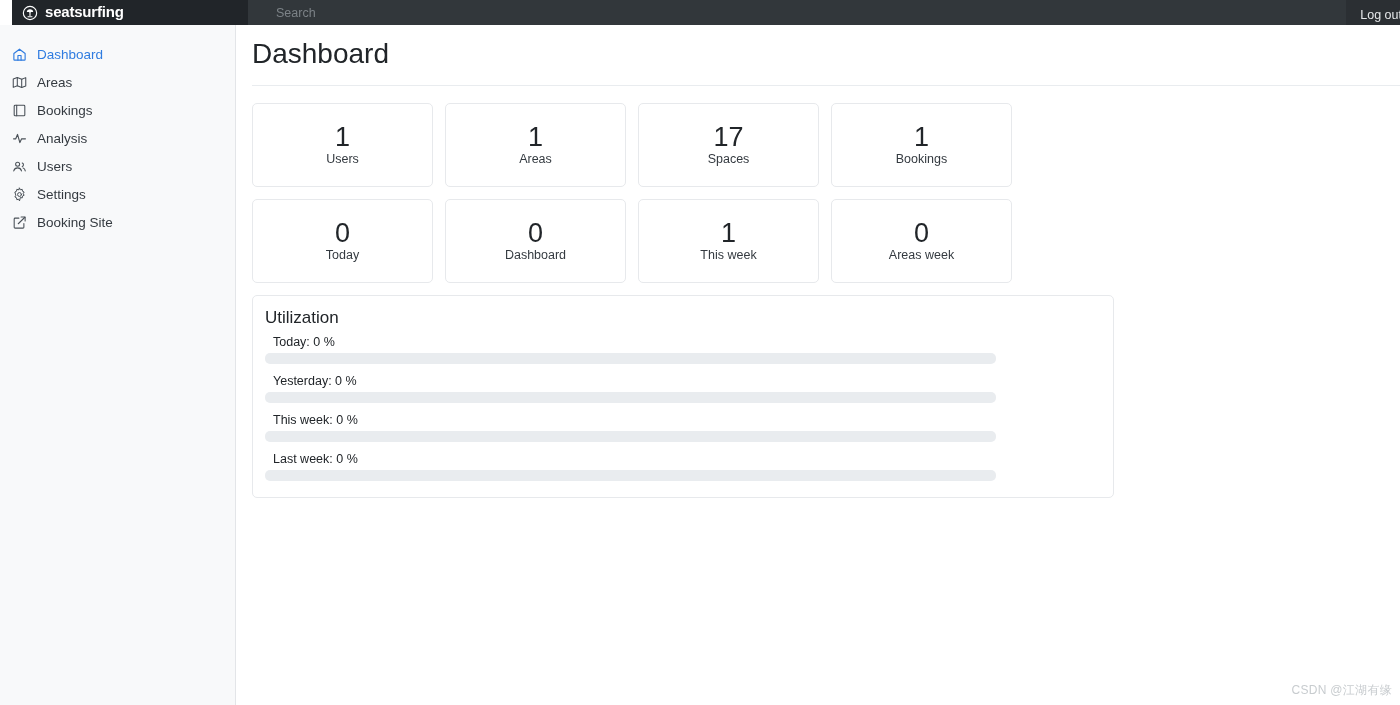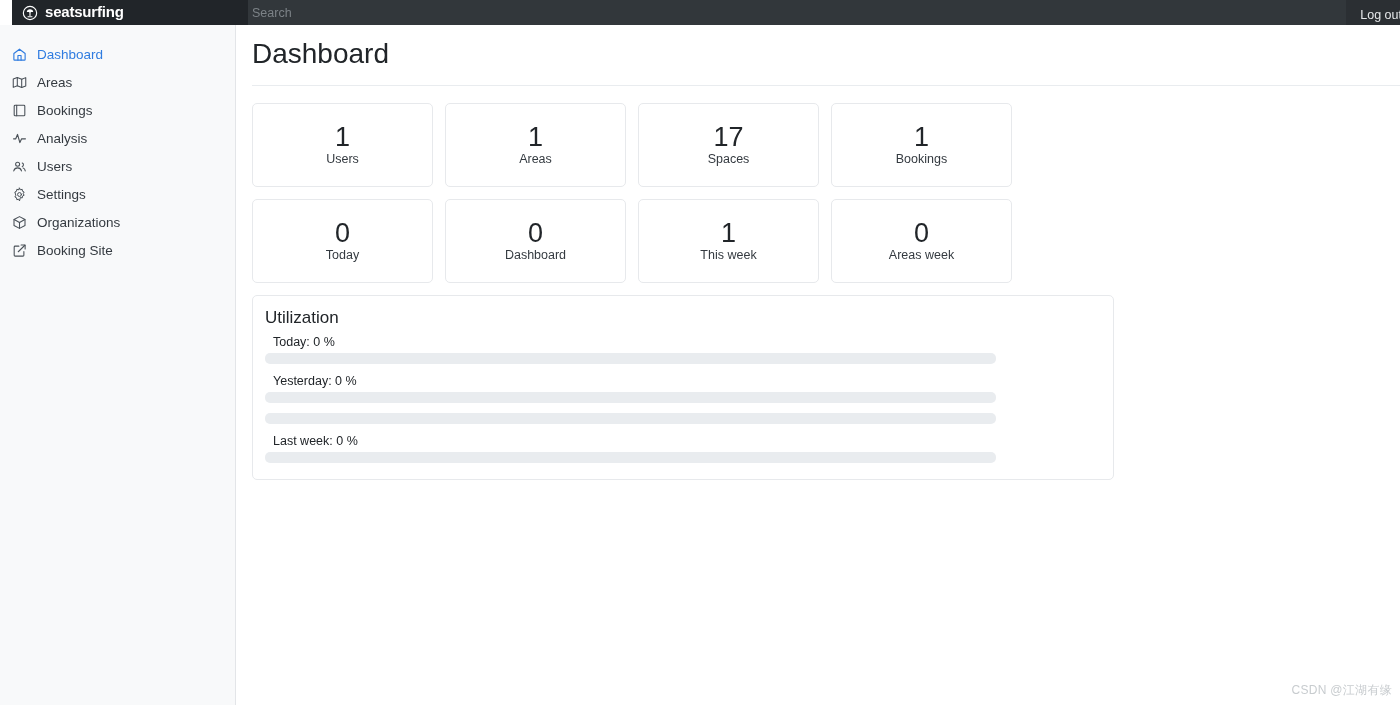--- a/index.html
+++ b/index.html
@@ -33,21 +33,21 @@
   }
   .search-wrap {
     flex: 1 1 auto; height: 25px; display: flex; align-items: center;
     background: #32373b;
   }
   .search-input {
     width: 100%; height: 28px; border: 0; outline: 0;
     background: transparent;
     color: #cfd3d6; font-size: 12.5px;
     font-family: "Liberation Sans", sans-serif;
-    padding-left: 4px;
+    padding-left: 28px;
   }
   .search-input::placeholder { color: #7c8287; opacity: 1; }
   .logout-btn {
     flex: 0 0 auto; height: 32px;
     display: flex; align-items: center;
     padding: 0 10px 0 14px;
     background: #2b2f33;
     color: #e6e8ea; font-size: 12.5px;
     border: 0; cursor: pointer;
     font-family: "Liberation Sans", sans-serif;
@@ -192,28 +192,20 @@
     </a>
 
     <a class="nav-item" href="#">
       <svg class="nav-icon" viewBox="0 0 24 24" fill="none" stroke="currentColor" stroke-width="1.6" stroke-linecap="round" stroke-linejoin="round">
         <circle cx="12" cy="12" r="3.1"></circle>
         <path d="M12 1.8 l1.4 2.6 2.9-.7 .4 3 2.7 1.3-1.5 2.6 1.5 2.6-2.7 1.3-.4 3-2.9-.7L12 22.2l-1.4-2.6-2.9.7-.4-3-2.7-1.3 1.5-2.6L4.6 8.0l2.7-1.3 .4-3 2.9 .7Z"></path>
       </svg>
       <span>Settings</span>
     </a>
 
-    <a class="nav-item" href="#">
-      <svg class="nav-icon" viewBox="0 0 24 24" fill="none" stroke="currentColor" stroke-width="1.7" stroke-linecap="round" stroke-linejoin="round">
-        <path d="M12 2.6 L20.8 7.2 V16.8 L12 21.4 L3.2 16.8 V7.2 Z"></path>
-        <path d="M3.4 7.3 L12 11.9 L20.6 7.3"></path>
-        <path d="M12 11.9 V21.3"></path>
-      </svg>
-      <span>Organizations</span>
-    </a>
 
     <a class="nav-item" href="#">
       <svg class="nav-icon" viewBox="0 0 24 24" fill="none" stroke="currentColor" stroke-width="1.7" stroke-linecap="round" stroke-linejoin="round">
         <path d="M19 13.5 V19.5 a1.5 1.5 0 0 1-1.5 1.5 H5 a1.5 1.5 0 0 1-1.5-1.5 V6.5 A1.5 1.5 0 0 1 5 5 h6"></path>
         <path d="M14.5 3.2 H21 V9.6"></path>
         <path d="M10 14 L20.6 3.6"></path>
       </svg>
       <span>Booking Site</span>
     </a>
   </nav>
@@ -272,20 +264,21 @@
       </div>
 
       <div class="util-row">
         <span class="util-label">Yesterday: 0 %</span>
         <div class="util-bar">
           <div class="util-fill" style="width: 0%;"></div>
         </div>
       </div>
 
       <div class="util-row">
+        <span class="util-label">This week: 0 %</span>
         <div class="util-bar">
           <div class="util-fill" style="width: 0%;"></div>
         </div>
       </div>
 
       <div class="util-row">
         <span class="util-label">Last week: 0 %</span>
         <div class="util-bar">
           <div class="util-fill" style="width: 0%;"></div>
         </div>

